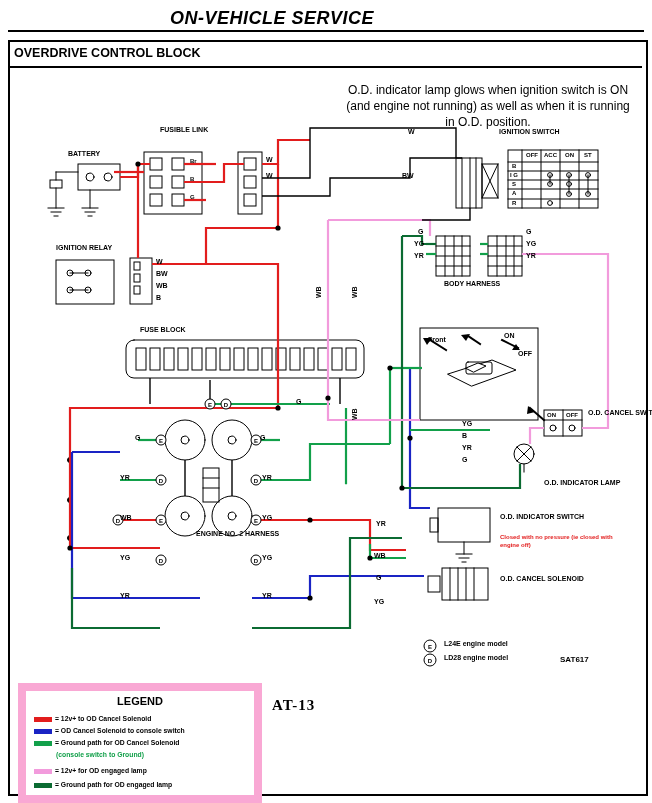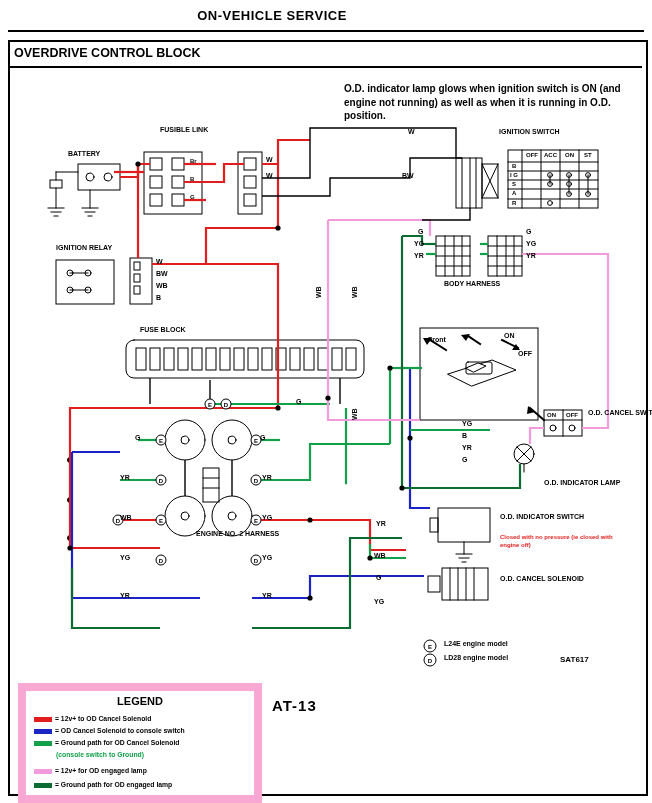--- a/index.html
+++ b/index.html
@@ -1,47 +1,47 @@
 <!DOCTYPE html>
 <html><head>
 <meta charset="utf-8">
 <style>
   html,body{margin:0;padding:0;background:#ffffff;}
   body{font-family:"Liberation Sans", sans-serif;}
   #page{position:relative;width:652px;height:803px;background:#fff;overflow:hidden;}
 
   
   .hdr-title{position:absolute;left:0;top:8px;width:544px;text-align:center;
-    font-size:13px;font-weight:bold;letter-spacing:.5px;color:#000;}
+    font-size:18px;font-weight:bold;letter-spacing:.5px;color:#000;font-style:italic;}
   .hdr-rule{position:absolute;left:8px;top:30px;width:636px;height:2px;background:#000;}
 
   
   .frame{position:absolute;left:8px;top:40px;width:636px;height:752px;border:2px solid #000;}
   .sys-title{position:absolute;left:14px;top:46px;font-size:12.5px;font-weight:bold;color:#000;}
   .sys-rule{position:absolute;left:10px;top:66px;width:632px;height:2px;background:#000;}
 
   
   .canvas{position:absolute;left:10px;top:68px;width:632px;height:600px;}
   svg.dg{position:absolute;left:0;top:0;}
 
-  .note{position:absolute;font-size:10px;font-weight:bold;color:#000;line-height:1.35;}
+  .note{position:absolute;font-size:12px;font-weight:normal;color:#000;line-height:1.35;text-align:center;}
 
   .lbl{position:absolute;font-size:7px;font-weight:bold;color:#000;white-space:nowrap;}
   .lbl.sm{font-size:6px;}
   .lbl.red{color:#e21d1d;}
 
   
   .legend{position:absolute;left:18px;top:683px;width:228px;height:104px;
     border:8px solid #f9a8d4;background:#fff;}
   .legend-title{position:absolute;left:0;top:4px;width:228px;text-align:center;
     font-size:11px;font-weight:bold;}
   .lg-row{position:absolute;left:8px;font-size:6.8px;font-weight:bold;color:#000;white-space:nowrap;}
   .sw{display:inline-block;width:18px;height:5px;vertical-align:middle;margin-right:3px;}
 
-  .at13{position:absolute;left:272px;top:697px;font-size:15px;font-weight:bold;letter-spacing:1px;}
+  .at13{position:absolute;left:272px;top:697px;font-size:15px;font-weight:bold;letter-spacing:1px;font-family:Liberation Serif, serif;}
   .sat{position:absolute;left:560px;top:655px;font-size:8px;font-weight:bold;}
 </style>
 </head>
 <body>
 
 <div id="page">
 
   <div class="hdr-title">ON-VEHICLE SERVICE</div>
   <div class="hdr-rule"></div>
 

